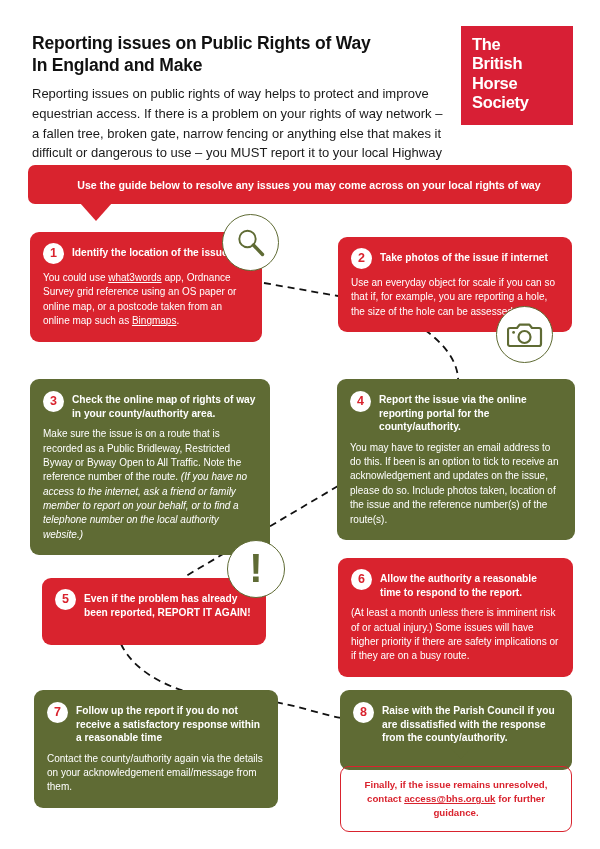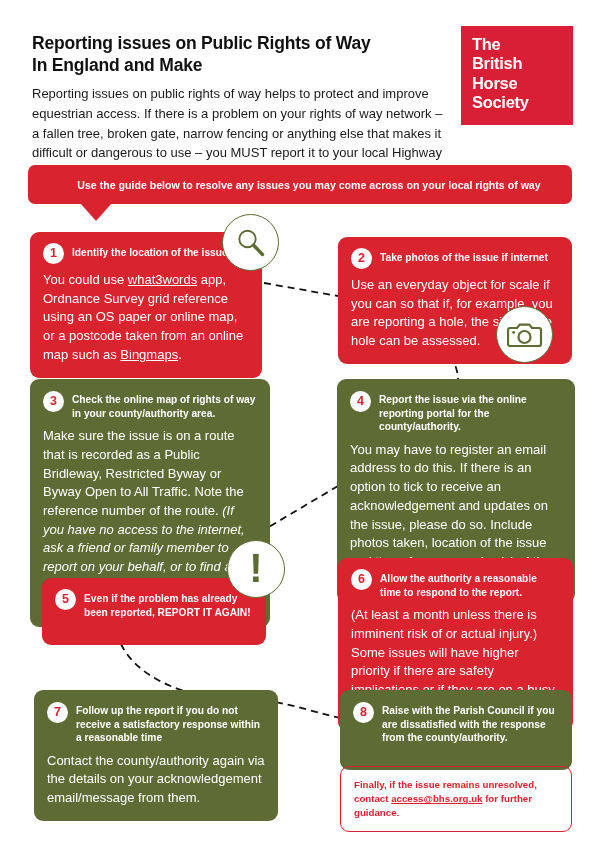--- a/index.html
+++ b/index.html
@@ -108,21 +108,21 @@
   .step.olive .num { color: #d9232e; }
   .num-olive-wrap { margin-top: 1px; }
 
   .step-title {
     font-size: 10.2px;
     font-weight: bold;
     line-height: 1.33;
     padding-top: 3px;
   }
   .step-body {
-    font-size: 13px;
+    font-size: 10px;
     line-height: 1.44;
     color: #ffffff;
   }
   .step-body em { font-style: italic; }
   .step-body u, .ulink {
     text-decoration: underline;
   }
 
   
   #step1 { left: 30px;  top: 232px; width: 232px; }
@@ -153,20 +153,21 @@
     position: absolute;
     left: 340px; top: 766px;
     width: 232px;
     border: 1.4px solid #d9232e;
     border-radius: 9px;
     padding: 11px 13px;
     color: #d9232e;
     font-size: 9.7px;
     font-weight: bold;
     line-height: 1.45;
+    text-align: center;
   }
   #final-note .mail { text-decoration: underline; }
 
   
   .icon-circle {
     position: absolute;
     border-radius: 50%;
     background: #ffffff;
     border: 1.3px solid #5f6b34;
     display: flex;
@@ -246,21 +247,21 @@
       <div class="step-title">Check the online map of rights of way in your county/authority area.</div>
     </div>
     <div class="step-body"><span>Make sure the issue is on a route that is recorded as a Public Bridleway, Restricted Byway or Byway Open to All Traffic. Note the reference number of the route. </span><em>(If you have no access to the internet, ask a friend or family member to report on your behalf, or to find a telephone number on the local authority website.)</em></div>
   </div>
 
   <div class="step olive" id="step4">
     <div class="step-head">
       <div class="num num-olive-wrap">4</div>
       <div class="step-title">Report the issue via the online reporting portal for the county/authority.</div>
     </div>
-    <div class="step-body">You may have to register an email address to do this. If there is an option to tick to receive an acknowledgement and updates on the issue, please do so. Include photos taken, location of the issue and the reference number(s) of the route(s).</div>
+    <div class="step-body">You may have to register an email address to do this. If been is an option to tick to receive an acknowledgement and updates on the issue, please do so. Include photos taken, location of the issue and the reference number(s) of the route(s).</div>
   </div>
 
   <div class="step red" id="step5">
     <div class="step-head">
       <div class="num">5</div>
       <div class="step-title">Even if the problem has already been reported, REPORT IT AGAIN!</div>
     </div>
   </div>
 
   <div class="step red" id="step6">

